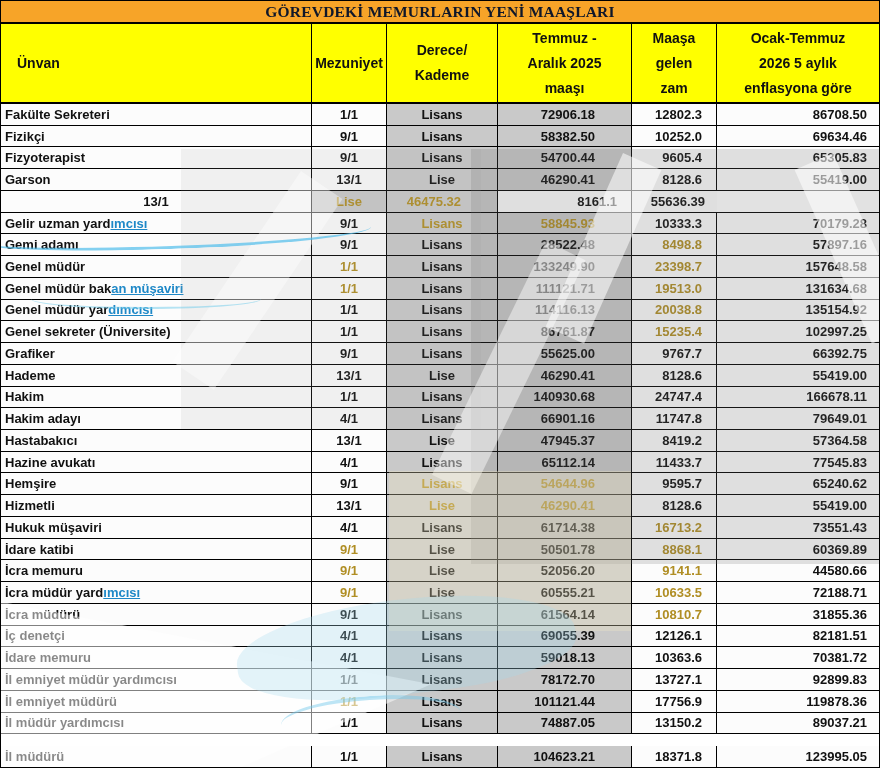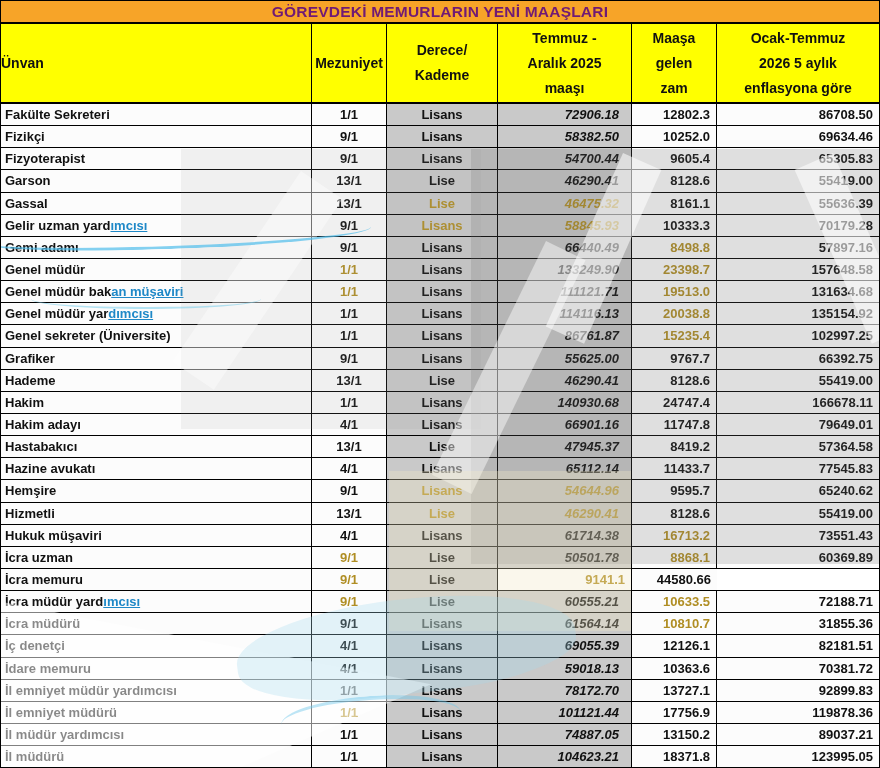--- a/index.html
+++ b/index.html
@@ -27,21 +27,22 @@
   .title-bar {
     height: 23px;
     flex: 0 0 23px;
     background: var(--orange, #F7A428);
     border-bottom: 2px solid var(--border, #000);
     display: flex;
     align-items: center;
     justify-content: center;
     font-size: 15.5px;
     letter-spacing: .2px;
-    color: #701a75;
+    color: #0f172a;
+    font-family: Liberation Serif, serif;
   }
 
   
   .grid {
     display: grid;
     grid-template-columns: 311px 75px 111px 134px 85px 162px;
   }
 
   
   .header-row {
@@ -54,48 +55,48 @@
     border-right: 1px solid var(--border, #000);
     display: flex;
     align-items: center;
     justify-content: center;
     text-align: center;
     white-space: pre-line;
     font-size: 14px;
     line-height: 25px;
     padding: 0 2px;
   }
-  .hcell.h0 { justify-content: flex-start; text-align: right; padding-left: 0; }
+  .hcell.h0 { justify-content: flex-start; text-align: right; padding-left: 16px; }
   .hcell.h5 { border-right: none; }
 
   
   .tbody {
     flex: 1 1 auto;
     display: flex;
     flex-direction: column;
   }
   .row {
     flex: 1 1 0;
     border-bottom: 1px solid var(--border, #000);
   }
-  .row:last-child { border-bottom: none; }
+  .row:last-child { border-bottom: none; margin-top: 12px; }
   .cell {
     border-right: 1px solid var(--border, #000);
     display: flex;
     align-items: center;
     font-size: 13px;
     overflow: hidden;
     white-space: nowrap;
   }
   .cell.c0 { justify-content: flex-start; padding-left: 4px; background: var(--white-cell, #FCFCFC); }
   .cell.c1 { justify-content: center; background: var(--white-cell, #FCFCFC); }
   .cell.c2 { justify-content: center; background: var(--gray-cell, #C9C9C9); }
-  .cell.c3 { justify-content: flex-end; padding-right: 12px; background: var(--gray-cell, #C9C9C9); font-style: italic; }
-  .cell.c4 { justify-content: flex-end; padding-right: 6px; background: var(--white-cell, #FCFCFC); }
-  .cell.c5 { justify-content: flex-end; padding-right: 6px; border-right: none; background: var(--white-cell, #FCFCFC); }
+  .cell.c3 { justify-content: flex-end; padding-right: 36px; background: var(--gray-cell, #C9C9C9); }
+  .cell.c4 { justify-content: flex-end; padding-right: 14px; background: var(--white-cell, #FCFCFC); }
+  .cell.c5 { justify-content: flex-end; padding-right: 12px; border-right: none; background: var(--white-cell, #FCFCFC); }
 
   .gold { color: var(--gold-text, #B08E24); }
   .blue { color: var(--blue-text, #1E88C7); text-decoration: underline; }
 
   
   .watermark {
     position: absolute;
     inset: 0;
     z-index: 5;
     pointer-events: none;
@@ -208,23 +209,20 @@
         <div class="cell c0">
           <span>Garson</span>
         </div>
         <div class="cell c1">13/1</div>
         <div class="cell c2">Lise</div>
         <div class="cell c3">46290.41</div>
         <div class="cell c4">8128.6</div>
         <div class="cell c5">55419.00</div>
       </div>
       <div class="row grid">
-        <div class="cell c0">
-          <span>Gassal</span>
-        </div>
         <div class="cell c1">13/1</div>
         <div class="cell c2 gold">Lise</div>
         <div class="cell c3 gold">46475.32</div>
         <div class="cell c4">8161.1</div>
         <div class="cell c5">55636.39</div>
       </div>
       <div class="row grid">
         <div class="cell c0">
           <span>Gelir uzman yard</span>
           <span class="blue">ımcısı</span>
@@ -234,21 +232,21 @@
         <div class="cell c3 gold">58845.93</div>
         <div class="cell c4">10333.3</div>
         <div class="cell c5">70179.28</div>
       </div>
       <div class="row grid">
         <div class="cell c0">
           <span>Gemi adamı</span>
         </div>
         <div class="cell c1">9/1</div>
         <div class="cell c2">Lisans</div>
-        <div class="cell c3">66440.49</div>
+        <div class="cell c3">28522.48</div>
         <div class="cell c4 gold">8498.8</div>
         <div class="cell c5">57897.16</div>
       </div>
       <div class="row grid">
         <div class="cell c0">
           <span>Genel müdür</span>
         </div>
         <div class="cell c1 gold">1/1</div>
         <div class="cell c2">Lisans</div>
         <div class="cell c3">133249.90</div>
@@ -372,34 +370,35 @@
           <span>Hukuk müşaviri</span>
         </div>
         <div class="cell c1">4/1</div>
         <div class="cell c2">Lisans</div>
         <div class="cell c3">61714.38</div>
         <div class="cell c4 gold">16713.2</div>
         <div class="cell c5">73551.43</div>
       </div>
       <div class="row grid">
         <div class="cell c0">
-          <span>İcra uzman</span>
+          <span>İdare katibi</span>
         </div>
         <div class="cell c1 gold">9/1</div>
         <div class="cell c2">Lise</div>
         <div class="cell c3">50501.78</div>
         <div class="cell c4 gold">8868.1</div>
         <div class="cell c5">60369.89</div>
       </div>
       <div class="row grid">
         <div class="cell c0">
           <span>İcra memuru</span>
         </div>
         <div class="cell c1 gold">9/1</div>
         <div class="cell c2">Lise</div>
+        <div class="cell c3">52056.20</div>
         <div class="cell c4 gold">9141.1</div>
         <div class="cell c5">44580.66</div>
       </div>
       <div class="row grid">
         <div class="cell c0">
           <span>İcra müdür yard</span>
           <span class="blue">ımcısı</span>
         </div>
         <div class="cell c1 gold">9/1</div>
         <div class="cell c2">Lise</div>

